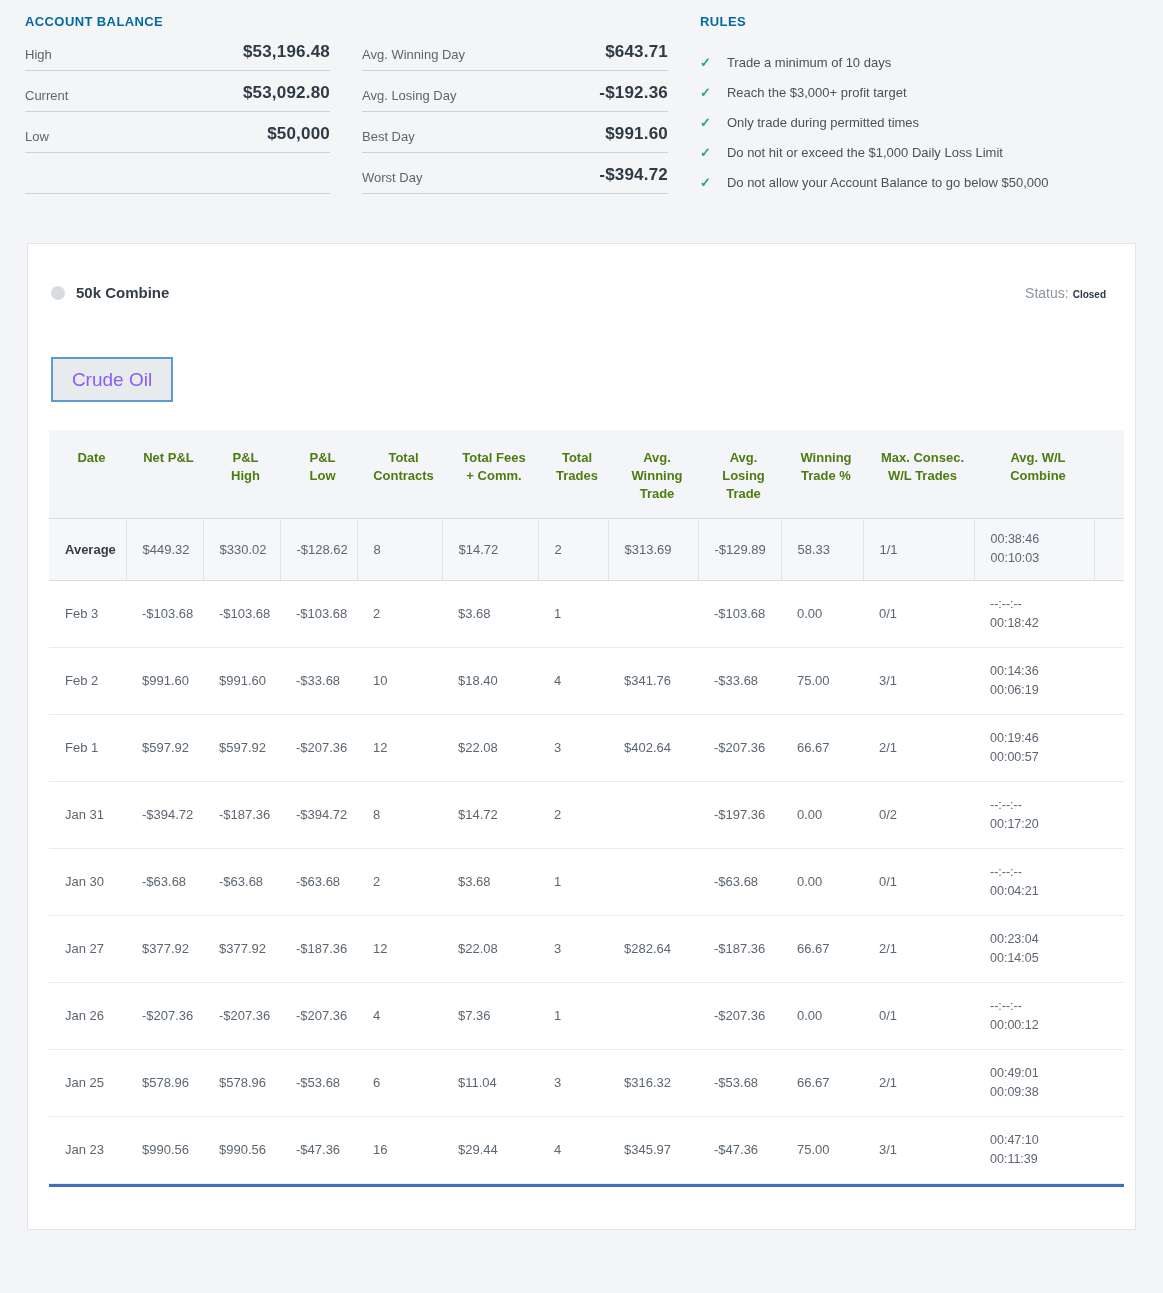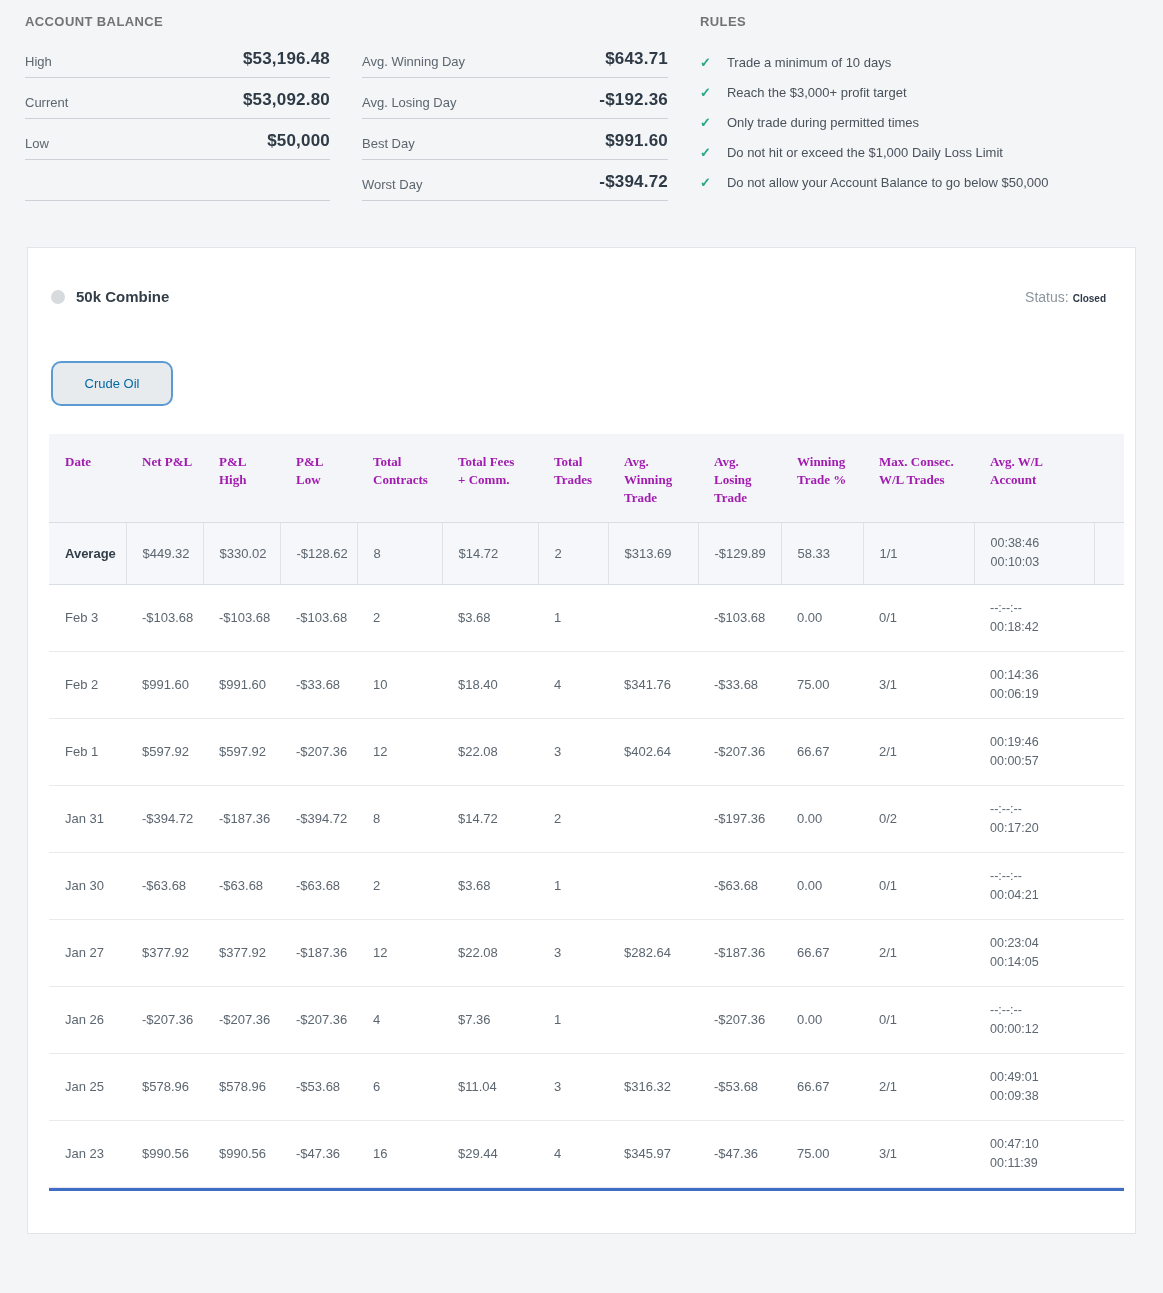--- a/index.html
+++ b/index.html
@@ -1,43 +1,43 @@
 <!DOCTYPE html>
 <html><head>
 <meta charset="utf-8">
 <style>
   * { margin:0; padding:0; box-sizing:border-box; }
   html,body { background:#f4f5f6; }
   body { width:1163px; font-family:"Liberation Sans", sans-serif; -webkit-font-smoothing:antialiased; }
 
   
   .top { display:flex; margin:0 25px; padding-top:14px; }
-  .panel-title { font-size:13px; font-weight:700; color:#737373; letter-spacing:.4px; height:15px; line-height:15px; margin-bottom:8px; }
+  .panel-title { font-size:13px; font-weight:700; color:#0369a1; letter-spacing:.4px; height:15px; line-height:15px; margin-bottom:1px; }
   .col-balance { width:305px; }
   .col-day { width:306px; margin-left:32px; }
   .col-rules { flex:1; margin-left:32px; }
   .stat-row { height:41px; display:flex; justify-content:space-between; align-items:flex-end; padding-bottom:8px; border-bottom:1px solid #ccd1d7; }
   .stat-label { font-size:13px; color:#5c6670; }
   .stat-value { font-size:17px; font-weight:700; color:#2e3a46; letter-spacing:.2px; }
   #rules-list { list-style:none; margin-top:18px; }
   .rule-item { display:flex; align-items:center; height:30px; font-size:13px; color:#49525c; }
   .check { color:#27a683; font-weight:700; font-size:13px; margin-right:16px; }
 
   
   .card { background:#fff; border:1px solid #e2e4e8; margin:46px 27px 0; padding:24px 0 24px; }
   .card-head { display:flex; align-items:center; margin:16px 29px 0 23px; }
   .dot { width:14px; height:14px; border-radius:50%; background:#d8dbde; margin-right:11px; flex:none; }
   .combine-title { font-size:15px; font-weight:700; color:#333e48; }
   .status { margin-left:auto; font-size:14px; color:#8d959d; }
   .status-value { color:#2c3947; font-weight:700; font-size:10px; margin-left:4px; }
-  .tab { display:block; width:122px; height:45px; margin:56px 0 0 23px; background:#e8ebee; border:2px solid #5b9ad2; border-radius:10px; color:#0369a1; font-size:13px; font-family:inherit; cursor:pointer; }
+  .tab { display:block; width:122px; height:45px; margin:56px 0 0 23px; background:#e8ebee; border:2px solid #5b9ad2; border-radius:0; color:#8b5cf6; font-size:19px; font-family:inherit; cursor:pointer; }
 
   
   table { border-collapse:collapse; table-layout:fixed; width:1075px; margin:28px 0 0 21px; }
-  th { white-space:pre-line; text-align:left; vertical-align:top; padding:19px 8px 0 16px; font-size:13px; line-height:18px; font-weight:700; color:#a21caf; background:#f3f5f9; height:88px;font-family:Liberation Serif, serif; }
+  th { white-space:pre-line; text-align:center; vertical-align:top; padding:19px 8px 0 16px; font-size:13px; line-height:18px; font-weight:700; color:#4d7c0f; background:#f3f5f9; height:88px; }
   td { font-size:13px; color:#5c6670; text-align:left; padding:4px 6px 4px 16px; vertical-align:middle; overflow:hidden; }
   .avg-row td { background:#f6f7fa; height:62px; border-top:1px solid #d9dee4; border-bottom:1px solid #d9dee4; }
   .avg-row td + td { border-left:1px solid #e0e4e9; }
   .avg-row td:first-child { font-weight:700; color:#333e48; }
   .data-row td { height:67px; border-bottom:1px solid #e8eaed; }
   .dur div { line-height:19px; font-size:12.5px; }
   .blue-line { height:3px; background:#3e6dc3; width:1075px; margin:0 0 18px 21px; }
 </style>
 </head>
 <body>
@@ -152,21 +152,21 @@
 Winning
 Trade</th>
           <th>Avg.
 Losing
 Trade</th>
           <th>Winning
 Trade %</th>
           <th>Max. Consec.
 W/L Trades</th>
           <th>Avg. W/L
-Account</th>
+Combine</th>
           <th class="extra"></th>
         </tr>
     </thead>
     <tbody id="table-body">
         <tr class="avg-row">
           <td>Average</td>
           <td>$449.32</td>
           <td>$330.02</td>
           <td>-$128.62</td>
           <td>8</td>

